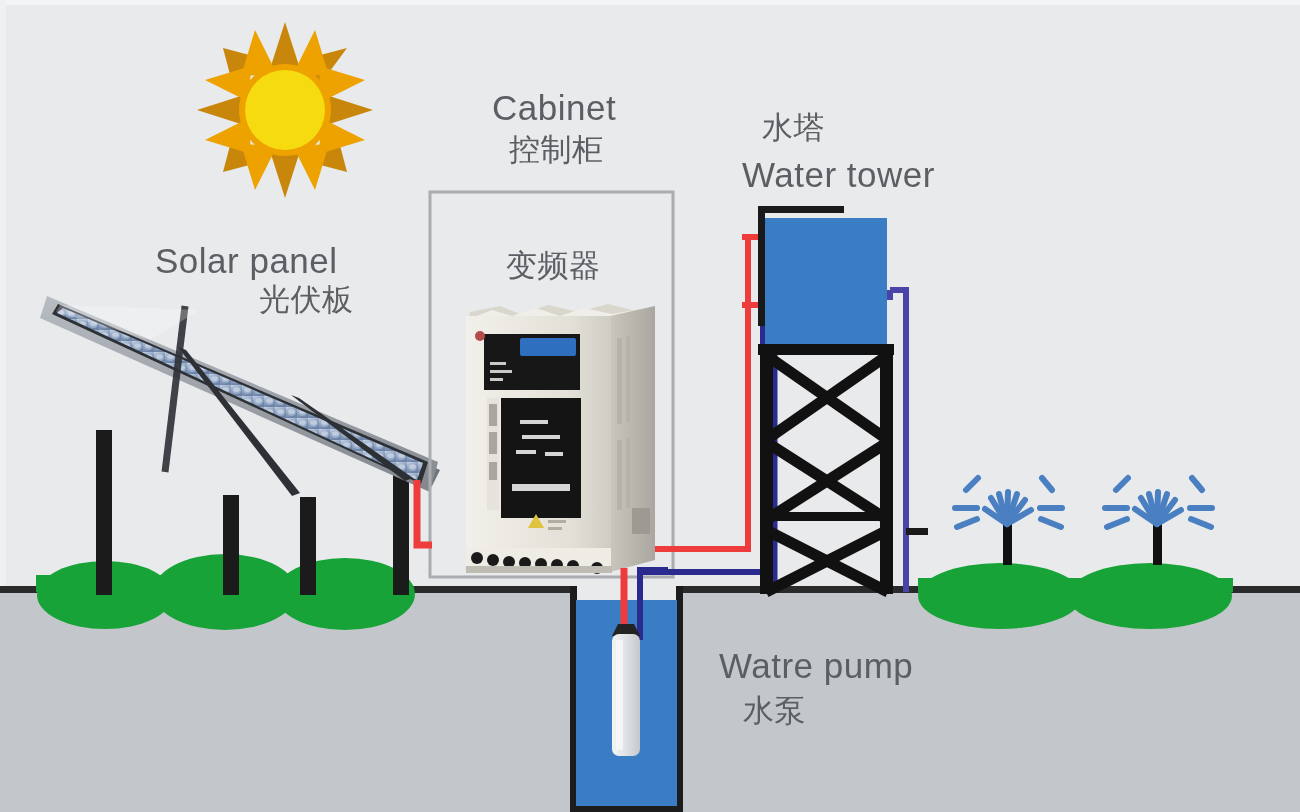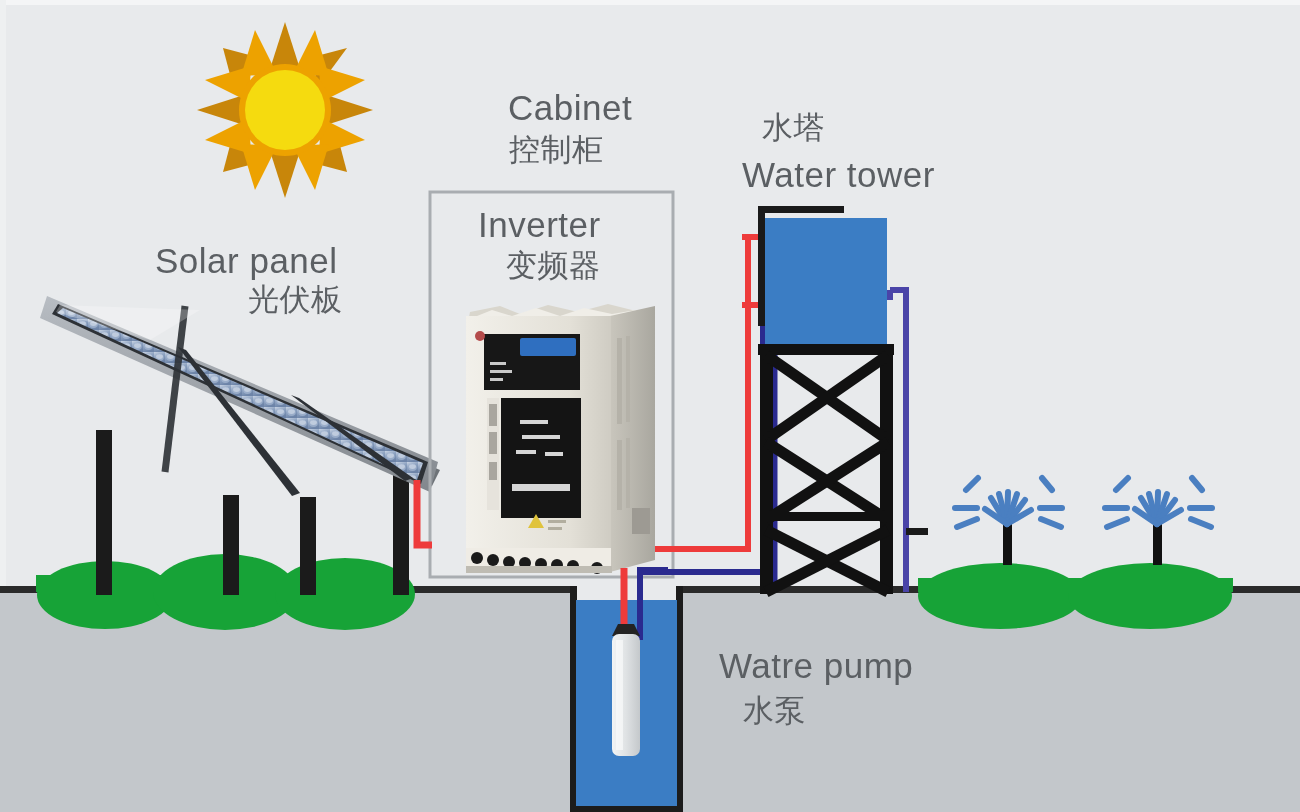--- a/index.html
+++ b/index.html
@@ -297,26 +297,25 @@
         <line x1="1105" y1="508" x2="1127" y2="508"></line>
         <line x1="1190" y1="508" x2="1212" y2="508"></line>
         <line x1="1107" y1="527" x2="1127" y2="519"></line>
         <line x1="1191" y1="519" x2="1211" y2="527"></line>
       </g>
     </g>
 
   </svg>
 
   <div class="lbl en" style="left:155px;top:243px;">Solar panel</div>
-  <div class="lbl cn" style="left:248px;top:284px;font-family:Liberation Serif, serif;">光伏板</div>
-
-  <div class="lbl en" style="left:508px;top:90px;text-align:right;">Cabinet</div>
+  <div class="lbl cn" style="left:259px;top:284px;font-family:Liberation Serif, serif;">光伏板</div>
+
+  <div class="lbl en" style="left:492px;top:90px;text-align:right;">Cabinet</div>
   <div class="lbl cn" style="left:509px;top:134px;">控制柜</div>
 
-  <div class="lbl en" style="left:478px;top:207px;">Inverter</div>
   <div class="lbl cn" style="left:506px;top:250px;">变频器</div>
 
   <div class="lbl cn" style="left:762px;top:112px;">水塔</div>
   <div class="lbl en" style="left:722px;top:157px;margin-left:20px;">Water tower</div>
 
   <div class="lbl en" style="left:719px;top:648px;">Watre pump</div>
   <div class="lbl cn" style="left:719px;top:695px;margin-left:24px;">水泵</div>
 
 </div>
 

